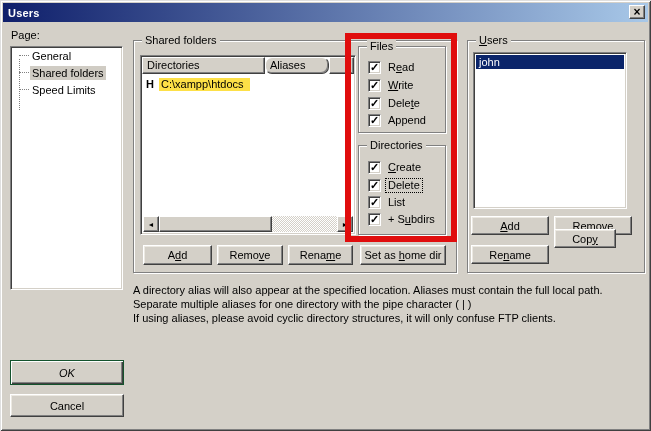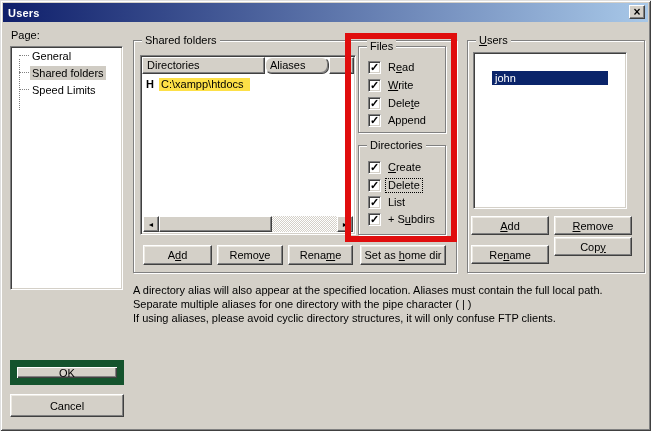--- a/index.html
+++ b/index.html
@@ -50,22 +50,23 @@
   .btn {
     position:absolute;
     background:#d4d0c8;
     border:1px solid; border-color:#ffffff #404040 #404040 #ffffff;
     box-shadow: inset -1px -1px 0 #808080, inset 1px 1px 0 #ece9e2;
     font-family:"Liberation Sans",sans-serif; font-size:11px; color:#000;
     display:flex; align-items:center; justify-content:center;
     cursor:default; white-space:nowrap;
   }
   .btn.default {
-    border:7px solid #14532d;
+    border:1px solid #14532d;
     box-shadow: inset 1px 1px 0 #ffffff, inset -1px -1px 0 #404040, inset -2px -2px 0 #808080;
+    font-style: italic;
   }
   
   #page-label { position:absolute; left:11px; top:29px; }
   #tree { position:absolute; left:10px; top:46px; width:113px; height:244px; }
   #tree-vline { position:absolute; left:8px; top:12px; height:51px; border-left:1px dotted #808080; }
   .tree-item { position:relative; margin-left:19px; height:17px; display:flex; align-items:center; }
   .tree-item:first-of-type { margin-top:4px; }
   .tcon { position:absolute; left:-11px; top:8px; width:10px; border-top:1px dotted #808080; }
   .tree-label { padding:0 2px; line-height:14px; white-space:nowrap; }
   .tree-label.selected { background:#d0ccc4; }
@@ -103,21 +104,21 @@
     width:13px; height:13px; flex:none; background:#fff;
     border:1px solid; border-color:#808080 #ffffff #ffffff #808080;
     box-shadow: inset 1px 1px 0 #404040, inset -1px -1px 0 #d4d0c8;
     display:flex; align-items:center; justify-content:center;
   }
   .cb .mark { font-size:11px; font-weight:bold; line-height:9px; margin-top:-1px; }
   .cblabel { white-space:nowrap; line-height:13px; padding:0 2px; }
   .cblabel.focus { outline:1px dotted #000; }
   
   #users-list { position:absolute; left:473px; top:52px; width:154px; height:157px; }
-  .user-row { height:14px; line-height:14px; padding-left:3px; margin:18px; }
+  .user-row { height:14px; line-height:14px; padding-left:3px; margin:2px; }
   .user-row.selected { background:#0a246a; color:#fff; }
   
   .note { position:absolute; left:133px; width:512px; line-height:14px; }
   
   #red-box {
     position:absolute; left:345px; top:33px; width:112px; height:209px;
     border:6px solid #e00d0d; z-index:50; pointer-events:none;
   }
   u { text-decoration:underline; }
 </style>
@@ -255,21 +256,21 @@
   </div>
   <button class="btn" style="left:471px; top:216px; width:78px; height:19px;">
     <span><span></span><u>A</u><span>dd</span></span>
   </button>
   <button class="btn" style="left:554px; top:216px; width:78px; height:19px;">
     <span><span></span><u>R</u><span>emove</span></span>
   </button>
   <button class="btn" style="left:471px; top:245px; width:78px; height:19px;">
     <span><span>Re</span><u>n</u><span>ame</span></span>
   </button>
-  <button class="btn" style="left:554px; top:237px; width:78px; height:19px;">
+  <button class="btn" style="left:554px; top:229px; width:62px; height:19px;">
     <span><span>Cop</span><u>y</u><span></span></span>
   </button>
 
   <div class="note" style="top:283px;">A directory alias will also appear at the specified location. Aliases must contain the full local path. Separate multiple aliases for one directory with the pipe character ( | )</div>
   <div class="note" style="top:311px;">If using aliases, please avoid cyclic directory structures, it will only confuse FTP clients.</div>
 
   <button class="btn default" style="left:10px; top:360px; width:114px; height:25px;">
     <span>OK</span>
   </button>
   <button class="btn" style="left:10px; top:394px; width:114px; height:23px;">

